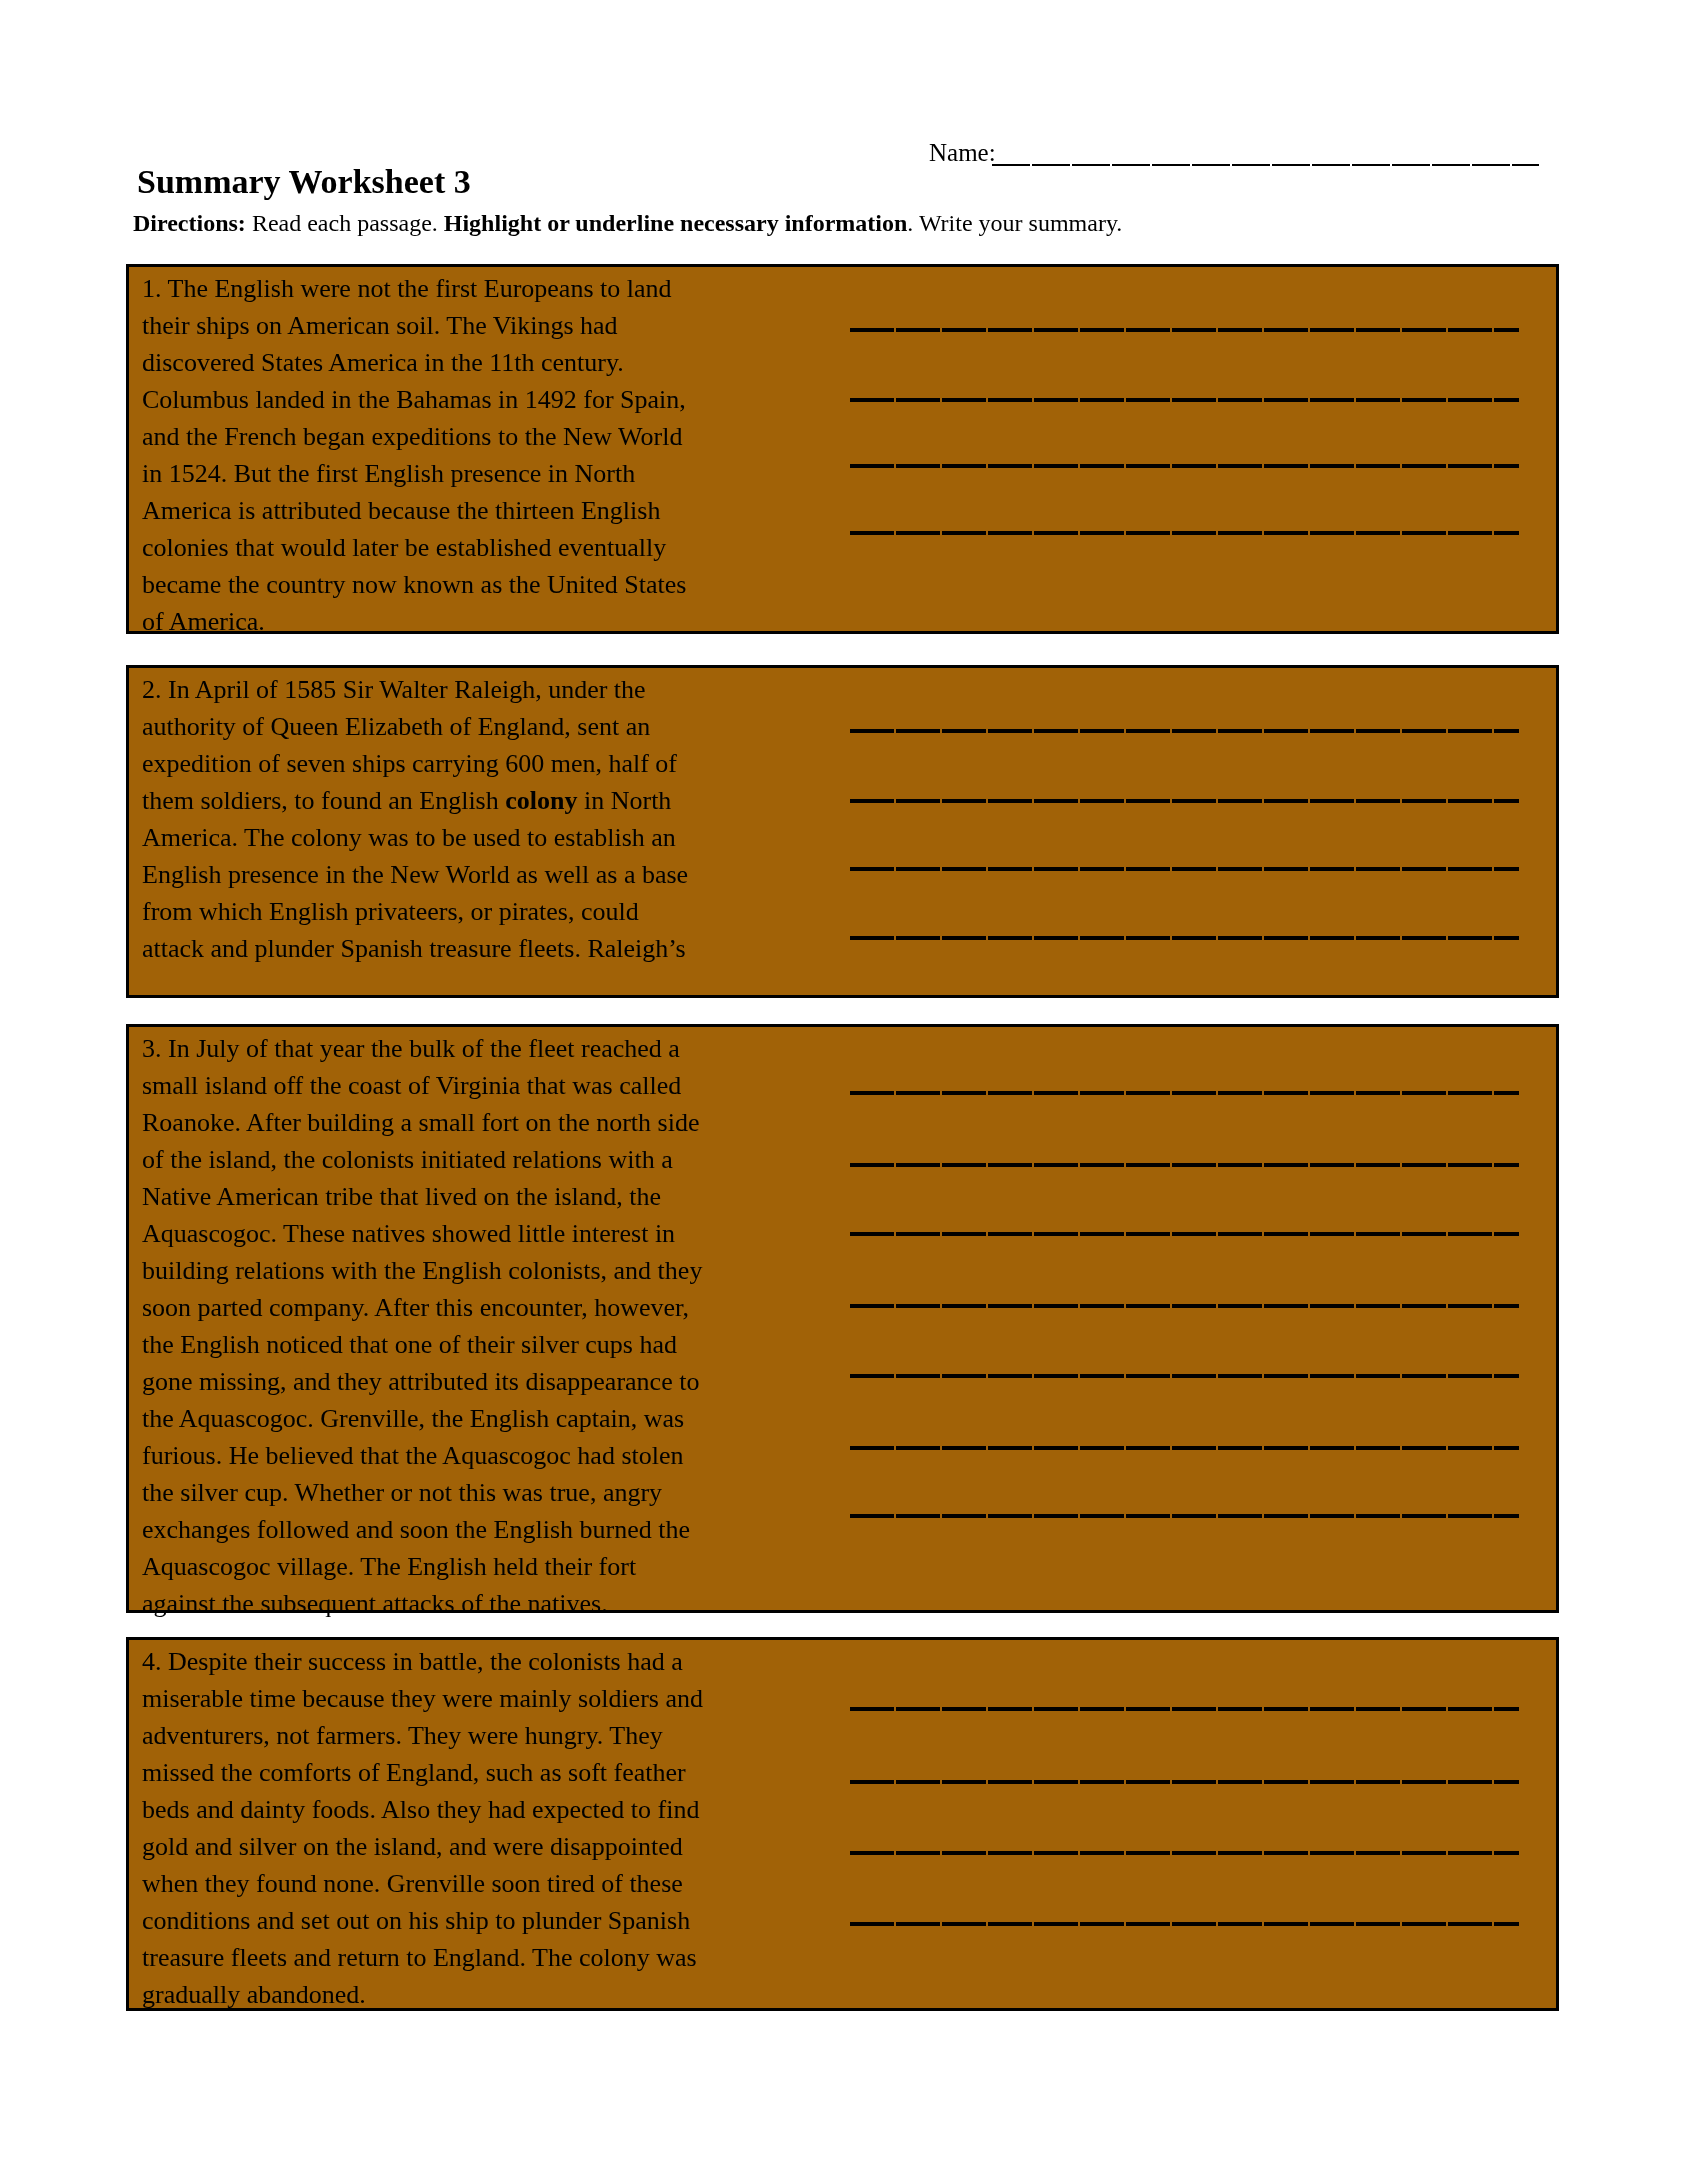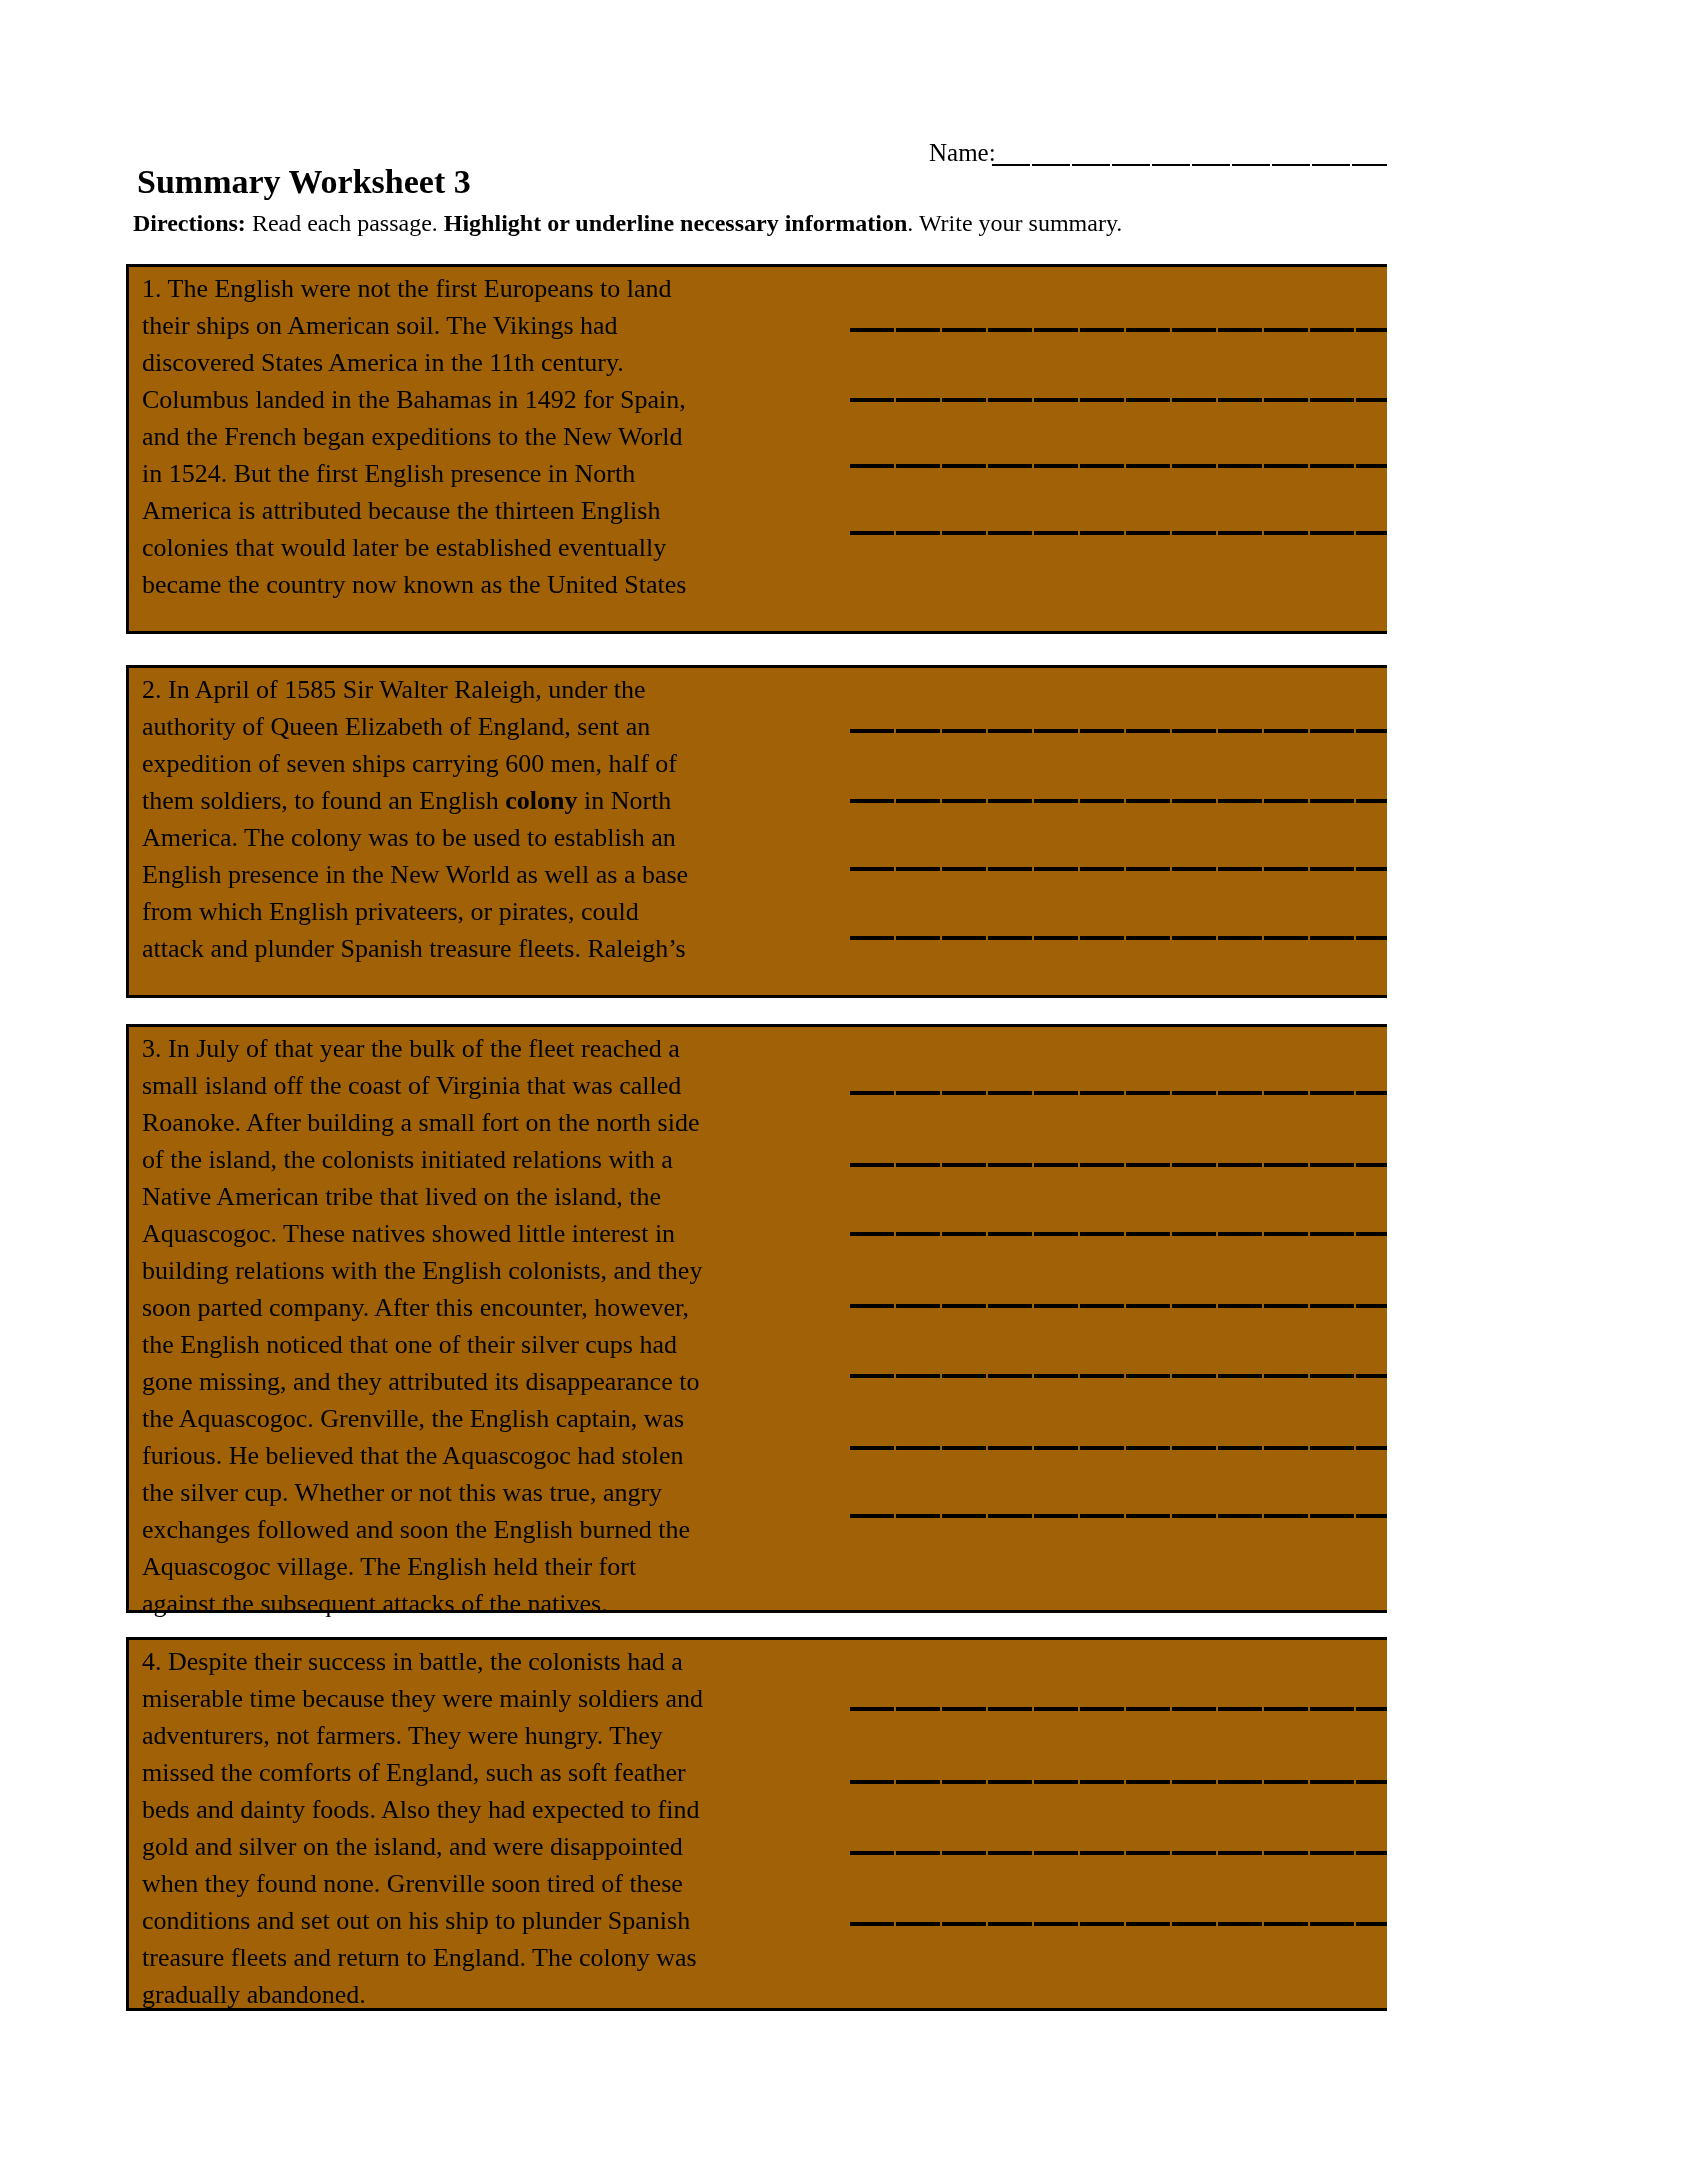--- a/index.html
+++ b/index.html
@@ -1,18 +1,18 @@
 <!DOCTYPE html>
 <html><head>
 <meta charset="utf-8">
 <style>
   html,body{margin:0;padding:0;background:#ffffff;}
   .page{
     position:relative;
-    width:1387px;
+    width:1683px;
     height:2178px;
     background:#ffffff;
     color:#000;
     font-family:"Liberation Serif","DejaVu Serif",serif;
     overflow:hidden;
   }
   .name-label{
     position:absolute;left:929px;top:139px;
     font-size:25px;line-height:28px;
   }
@@ -60,20 +60,21 @@
         <div class="ptext">
           <div class="pline"><span>1. The English were not the first Europeans to land</span></div>
           <div class="pline"><span>their ships on American soil. The Vikings had</span></div>
           <div class="pline"><span>discovered States America in the 11th century.</span></div>
           <div class="pline"><span>Columbus landed in the Bahamas in 1492 for Spain,</span></div>
           <div class="pline"><span>and the French began expeditions to the New World</span></div>
           <div class="pline"><span>in 1524. But the first English presence in North</span></div>
           <div class="pline"><span>America is attributed because the thirteen English</span></div>
           <div class="pline"><span>colonies that would later be established eventually</span></div>
           <div class="pline"><span>became the country now known as the United States</span></div>
+          <div class="pline"><span>of America.</span></div>
         </div>
         <div class="wline" style="top: 61px;"></div>
         <div class="wline" style="top: 131px;"></div>
         <div class="wline" style="top: 197px;"></div>
         <div class="wline" style="top: 264px;"></div>
       </div>
       <div class="pbox" style="top: 665px; height: 333px;">
         <div class="ptext">
           <div class="pline"><span>2. In April of 1585 Sir Walter Raleigh, under the</span></div>
           <div class="pline"><span>authority of Queen Elizabeth of England, sent an</span></div>

